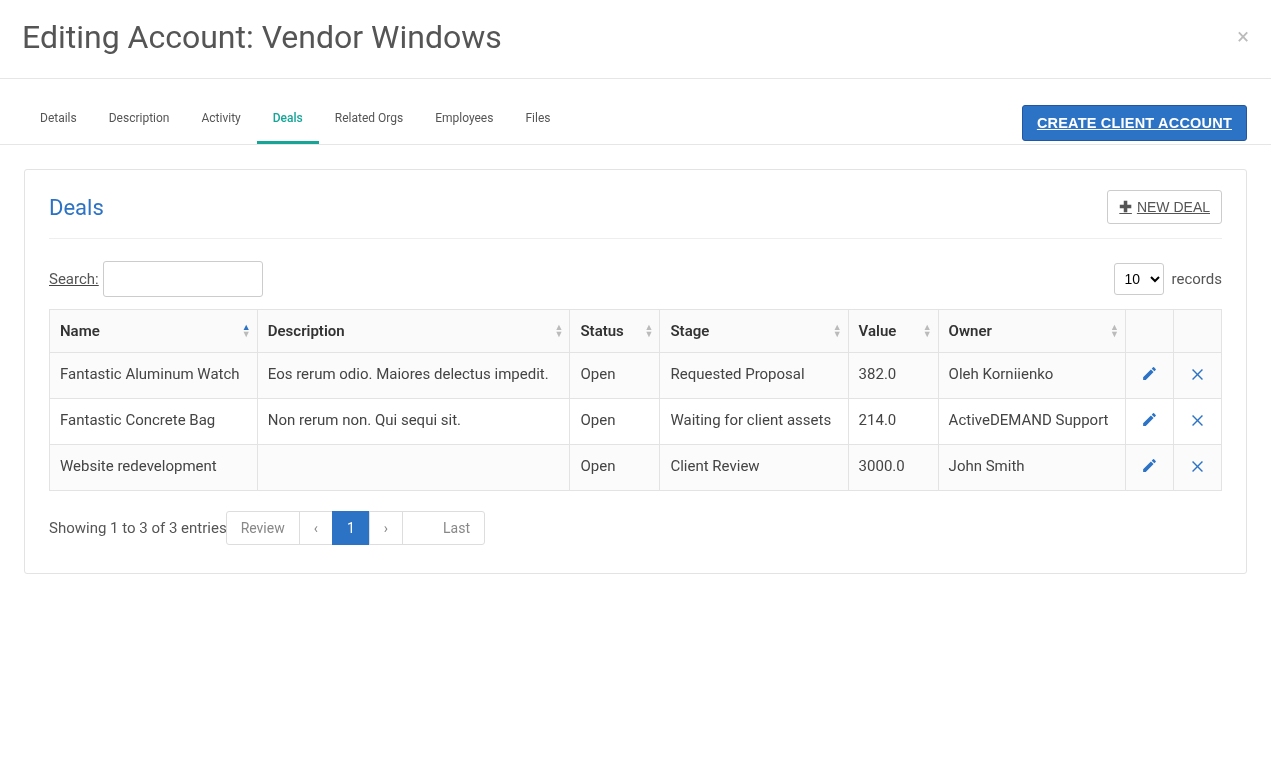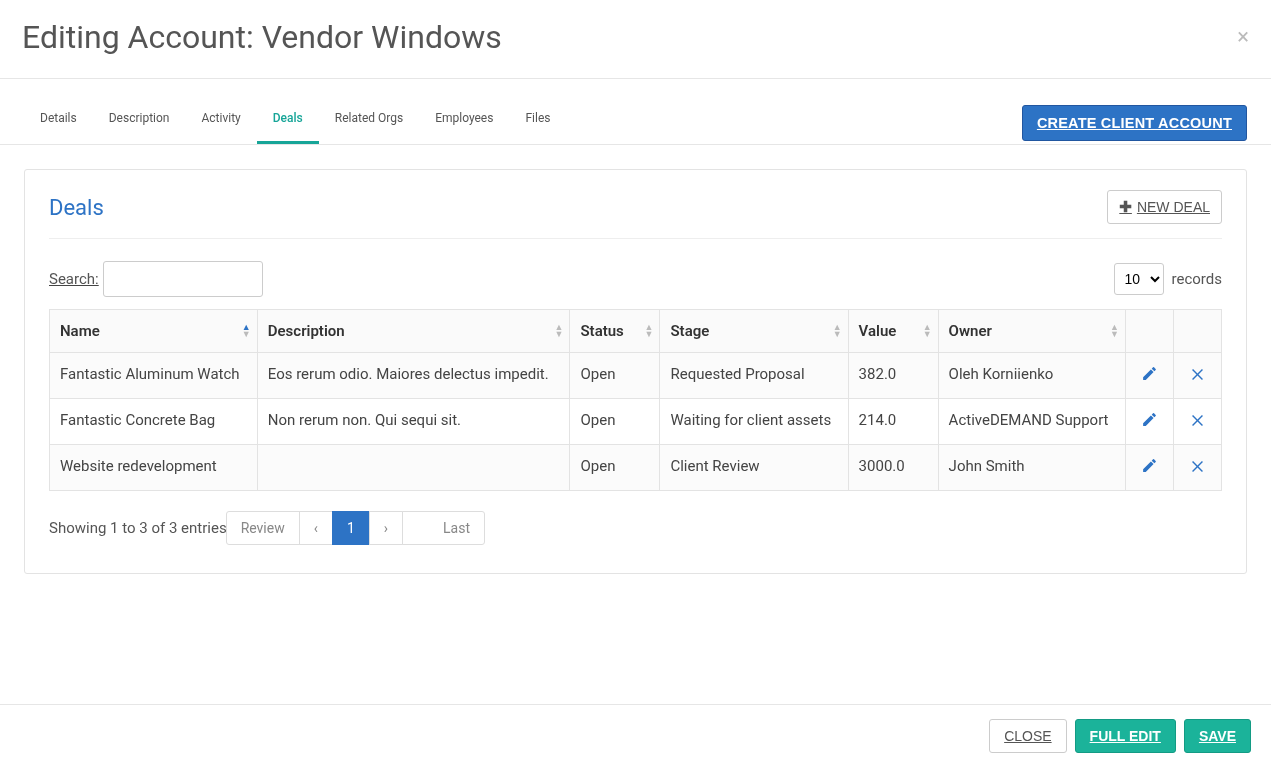--- a/index.html
+++ b/index.html
@@ -396,19 +396,14 @@
         </div>
         <div class="pg active">1</div>
         <div class="pg">
           <span>›</span>
         </div>
         <div class="pg last">Last</div>
       </div>
     </div>
   </div>
 
-  <div class="modal-footer">
-    <button class="btn btn-outline">CLOSE</button>
-    <button class="btn btn-teal">FULL EDIT</button>
-    <button class="btn btn-teal">SAVE</button>
-  </div>
 
 </div>
 
 </body></html>

